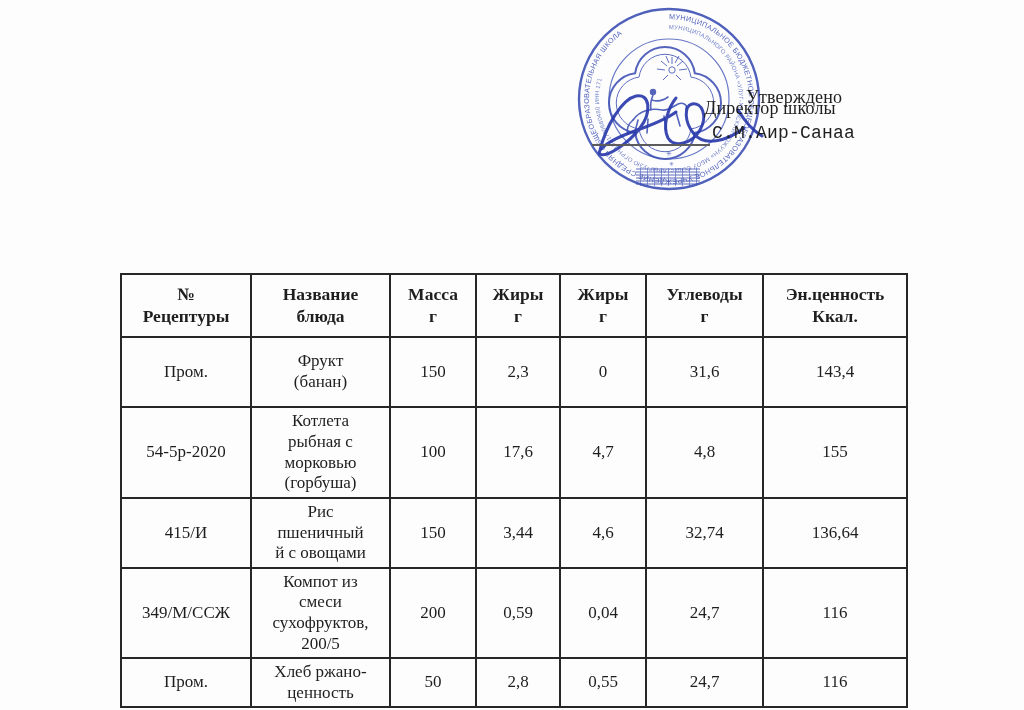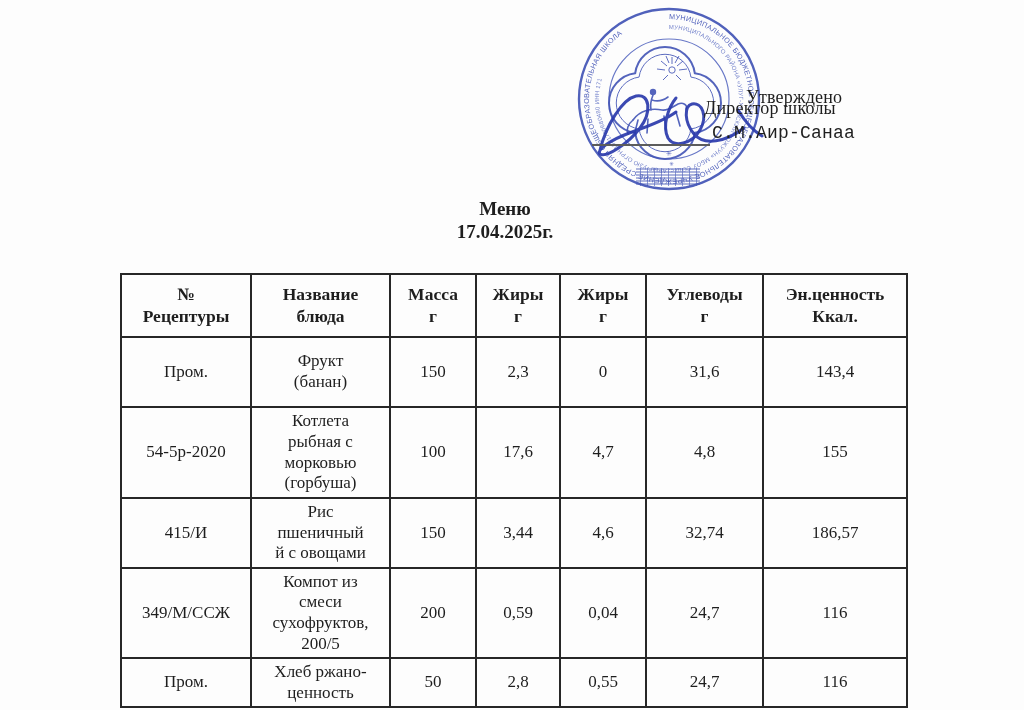--- a/index.html
+++ b/index.html
@@ -124,24 +124,20 @@
         <path d="M 738 110 C 744 120 752 130 762 136"></path>
       </g>
     </svg>
   </div>
 
   <div class="approval-line approved">Утверждено</div>
   <div class="approval-line director">Директор школы</div>
   <div class="approval-line director-name">С.М.Аир-Санаа</div>
   <div class="sign-underline"></div>
 
-  <div class="doc-title">
-    <div>Меню</div>
-    <div>17.04.2025г.</div>
-  </div>
 
   <table class="menu-table">
     <colgroup>
       <col style="width:130px">
         <col style="width:139px">
         <col style="width:86px">
       <col style="width:84px">
         <col style="width:86px">
         <col style="width:117px">
       <col style="width:144px">
@@ -189,21 +185,21 @@
         </tr>
         <tr>
           <td>415/И</td>
           <td>Рис
 пшеничный
 й с овощами</td>
           <td>150</td>
           <td>3,44</td>
           <td>4,6</td>
           <td>32,74</td>
-          <td>186,57</td>
+          <td>136,64</td>
         </tr>
         <tr>
           <td>349/М/ССЖ</td>
           <td>Компот из
 смеси
 сухофруктов,
 200/5</td>
           <td>200</td>
           <td>0,59</td>
           <td>0,04</td>

